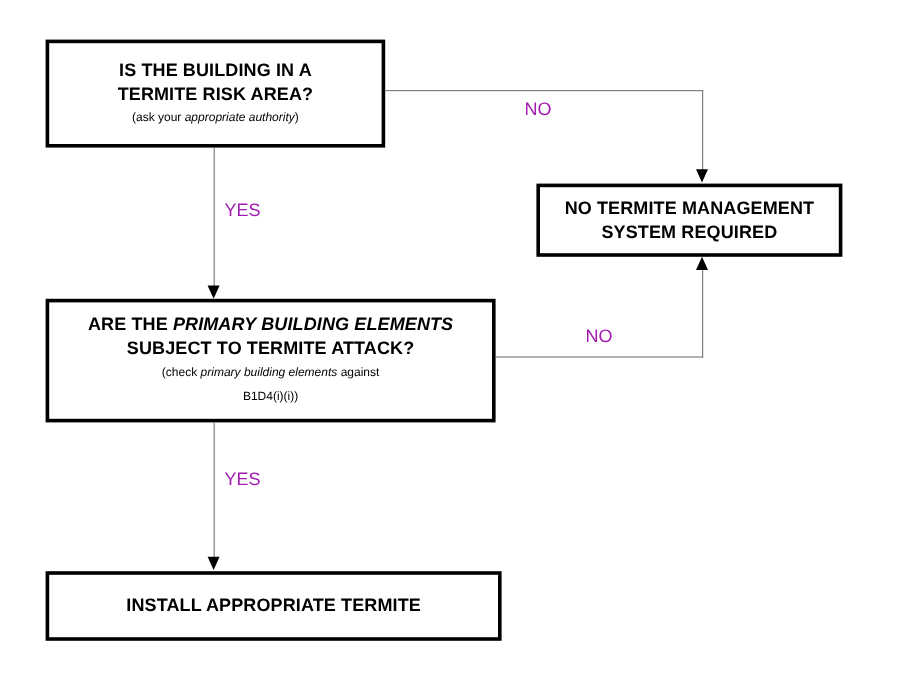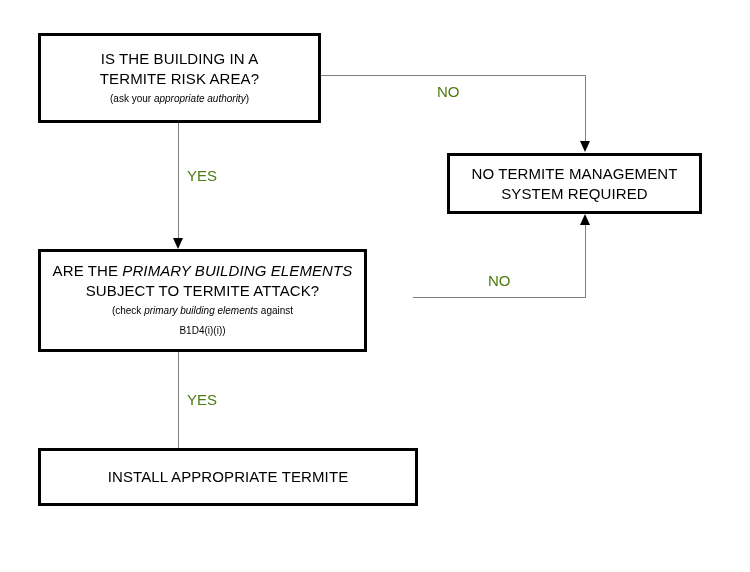--- a/index.html
+++ b/index.html
@@ -28,21 +28,21 @@
     border: 3px solid #000000;
     background: #ffffff;
     display: flex;
     flex-direction: column;
     align-items: center;
     justify-content: center;
     text-align: center;
     z-index: 3;
   }
   .node-line-bold {
-    font-weight: normal;
+    font-weight: bold;
     font-size: 15px;
     line-height: 20px;
     letter-spacing: 0.1px;
     white-space: nowrap;
   }
   .node-line-plain {
     font-weight: normal;
     font-size: 10px;
     line-height: 20px;
     white-space: nowrap;
@@ -54,32 +54,32 @@
   
   #node-risk-area {
     left: 38px;
     top: 33px;
     width: 283px;
     height: 90px;
   }
   #node-primary-elements {
     left: 38px;
     top: 249px;
-    width: 329px;
+    width: 375px;
     height: 103px;
   }
   #node-no-system {
     left: 447px;
     top: 153px;
     width: 255px;
     height: 61px;
   }
   #node-install-system {
     left: 38px;
-    top: 448px;
+    top: 476px;
     width: 380px;
     height: 58px;
   }
   #node-risk-area .node-line-bold:first-child {
     margin-top: 2px;
   }
   #node-primary-elements .pad-top {
     margin-top: 1px;
   }
 
@@ -108,21 +108,21 @@
     border-left: 5px solid transparent;
     border-right: 5px solid transparent;
     border-bottom: 11px solid #000000;
   }
 
   
   .edge-label {
     position: absolute;
     font-size: 15px;
     font-weight: normal;
-    color: #4d7c0f;
+    color: #a21caf;
     white-space: nowrap;
     z-index: 4;
     background: transparent;
   }
 </style>
 </head>
 <body>
 
 <div id="flowchart">
 

